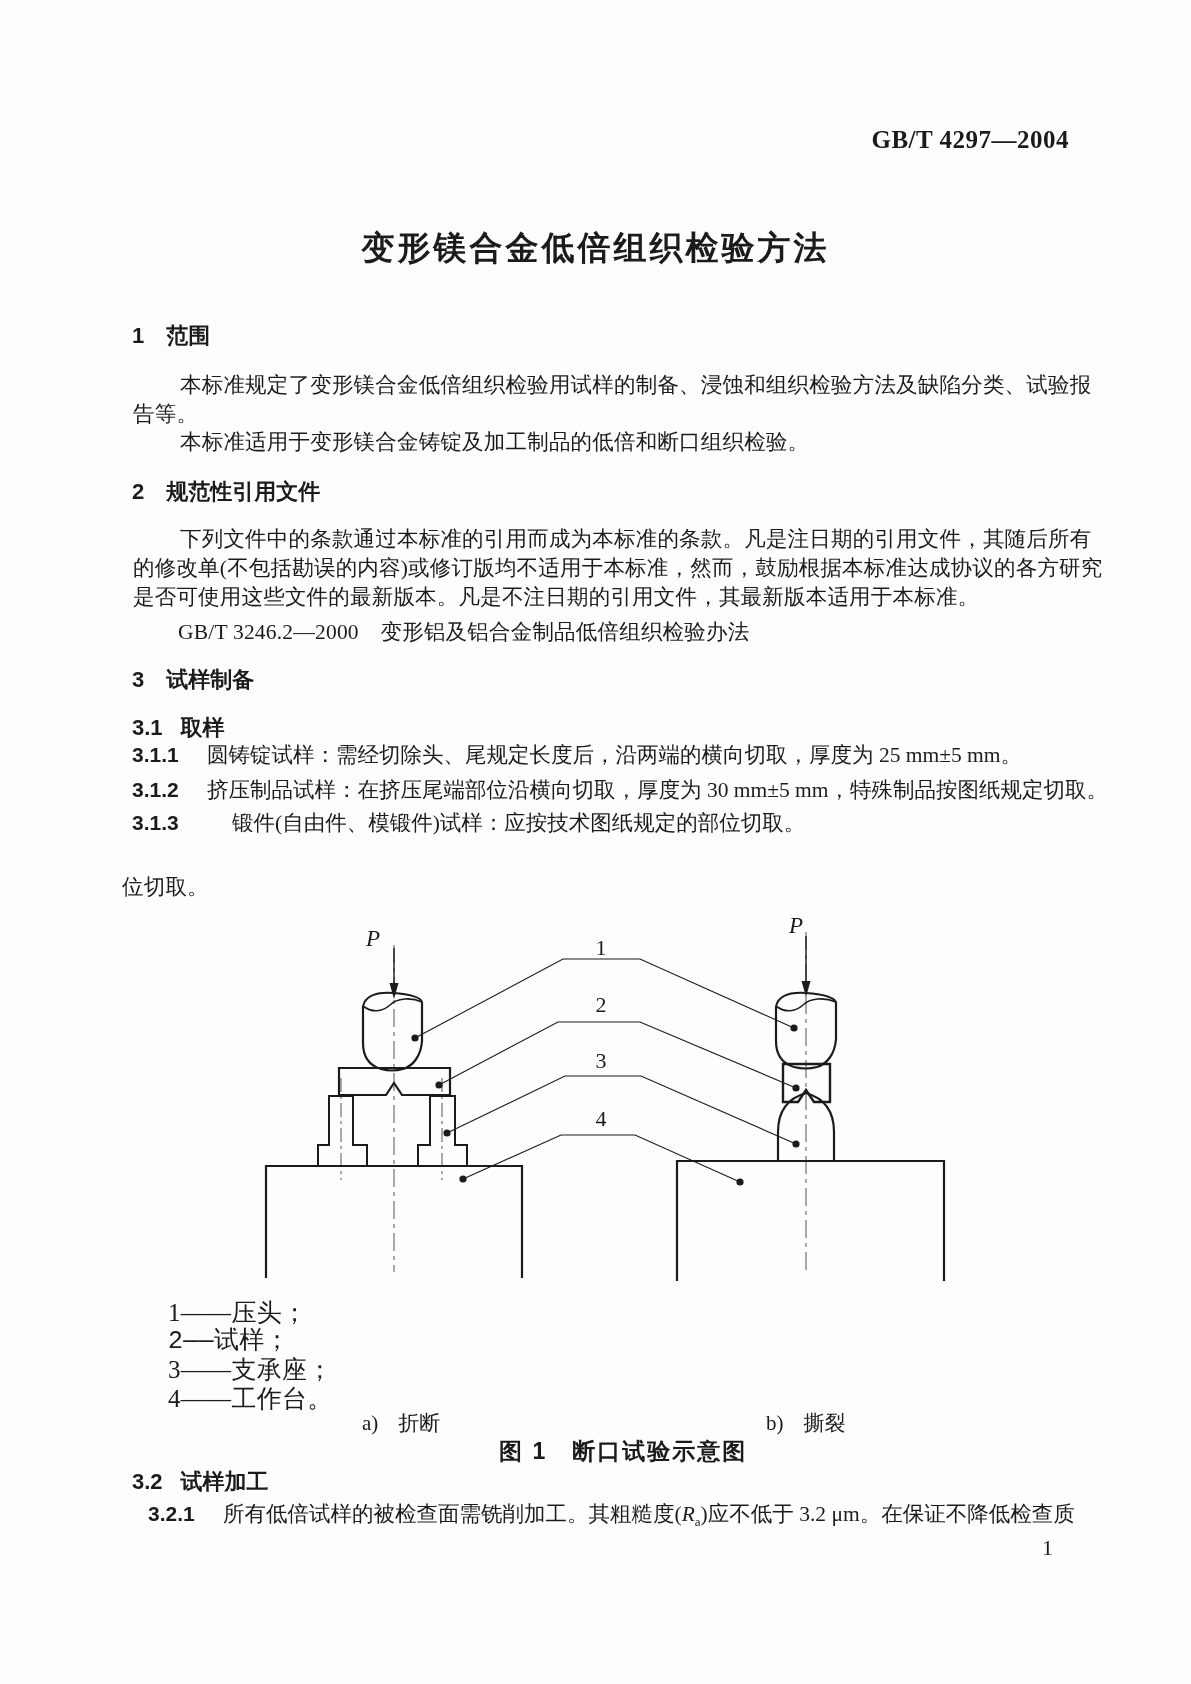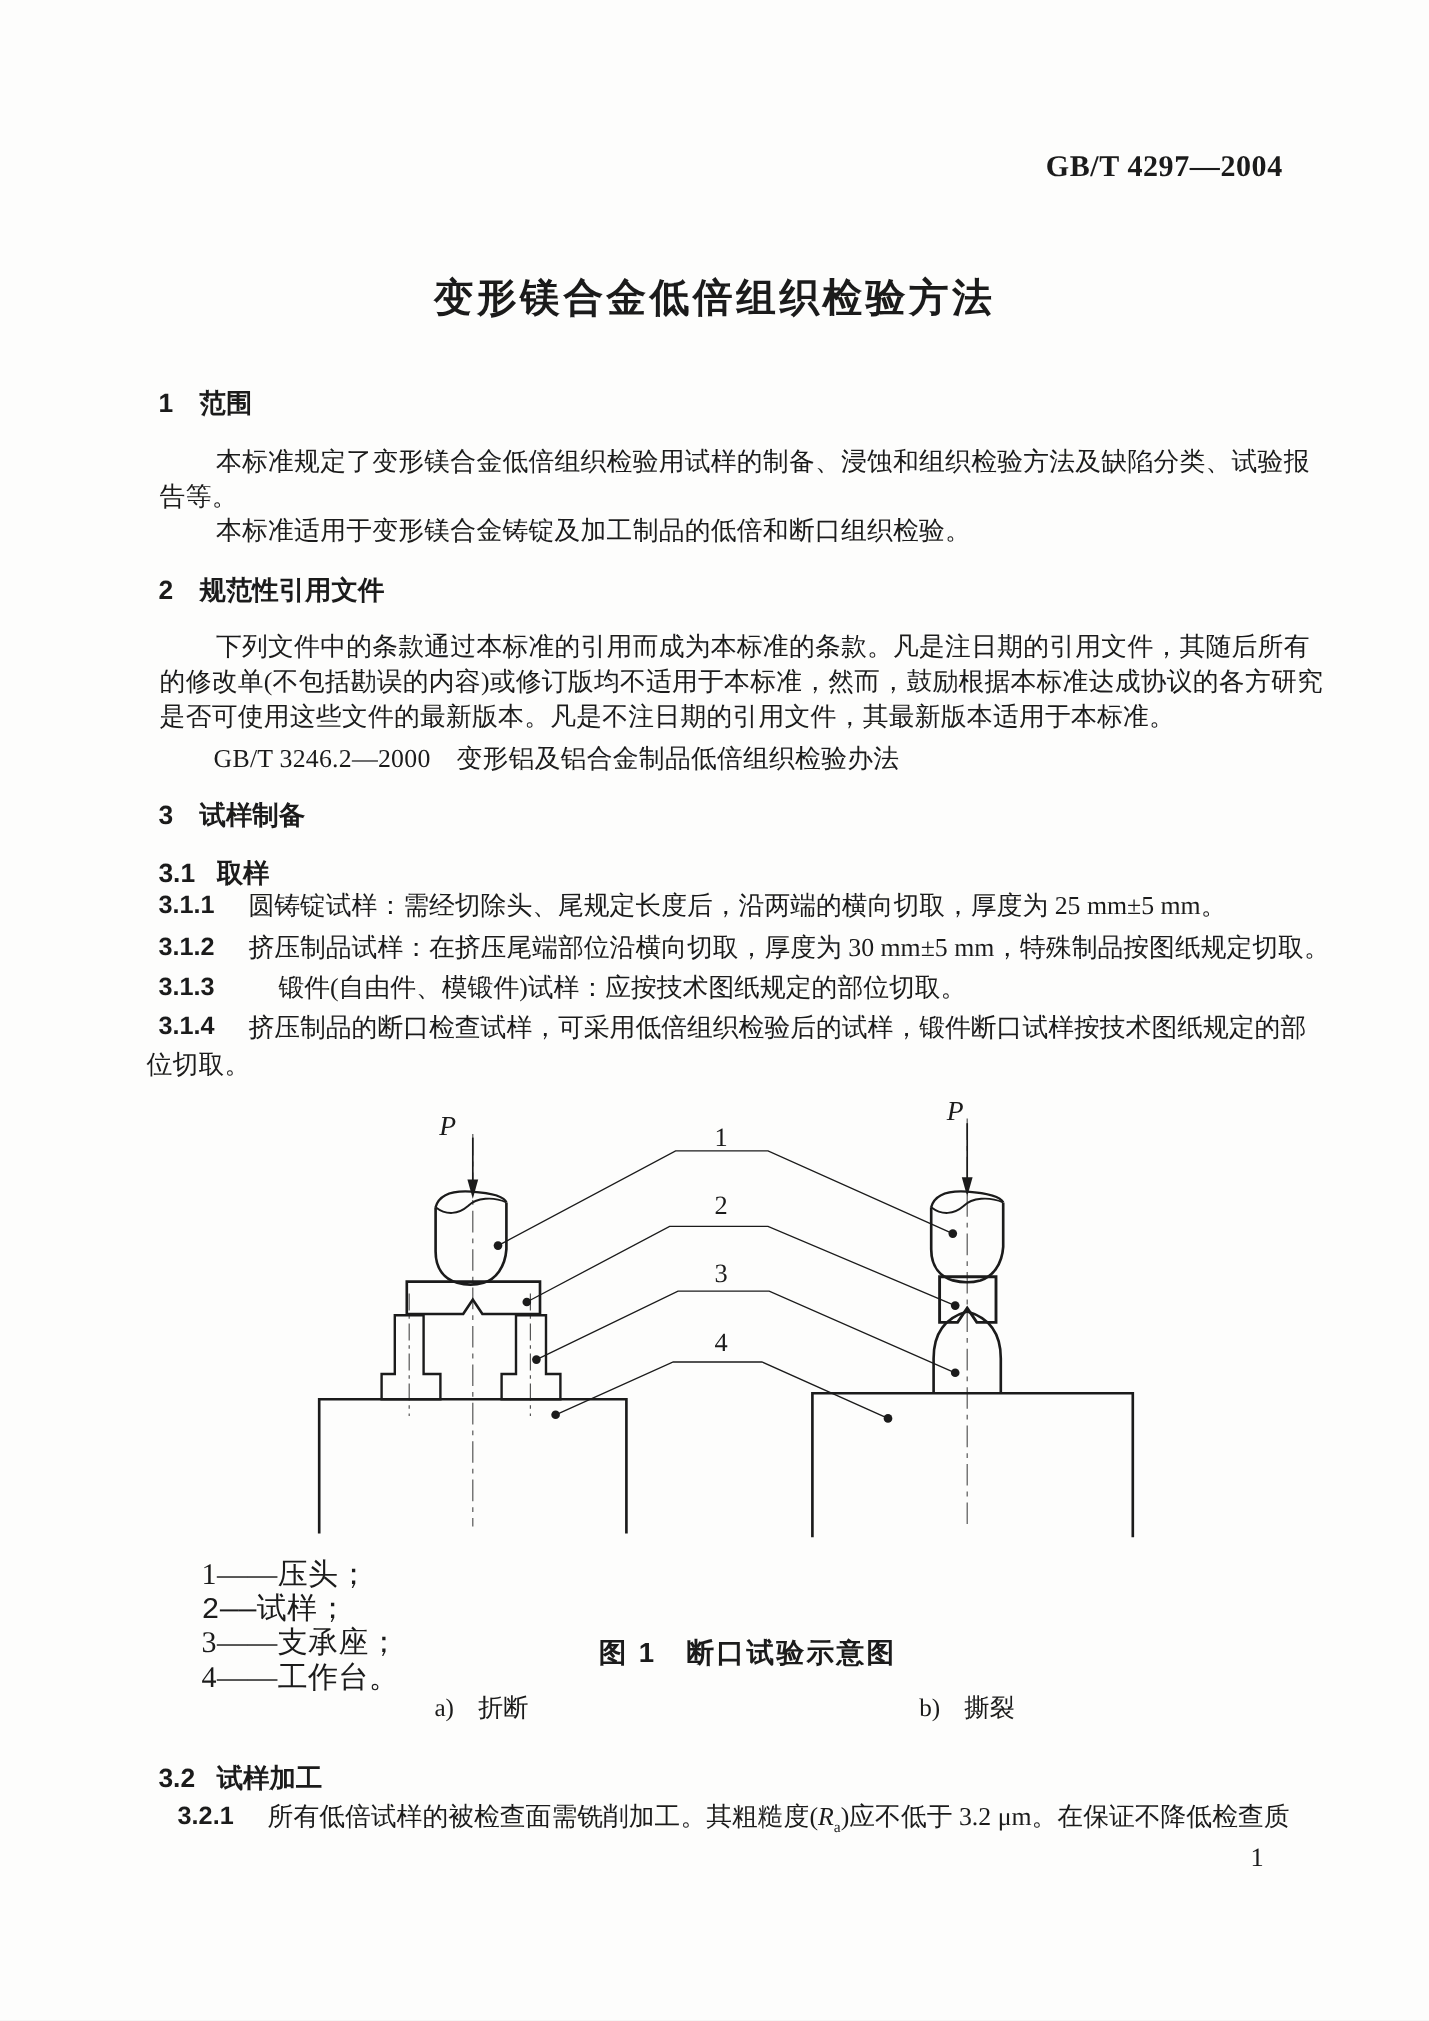--- a/index.html
+++ b/index.html
@@ -67,24 +67,20 @@
     <span class="cnum">3.1.1</span>
     <span class="serif">圆铸锭试样：需经切除头、尾规定长度后，沿两端的横向切取，厚度为 25 mm±5 mm。</span>
   </div>
   <div class="abs clause" style="top:777px;left:132px;">
     <span class="cnum">3.1.2</span>
     <span class="serif">挤压制品试样：在挤压尾端部位沿横向切取，厚度为 30 mm±5 mm，特殊制品按图纸规定切取。</span>
   </div>
   <div class="abs clause" style="top:810px;left:132px;gap:25px;">
     <span class="cnum">3.1.3</span>
     <span class="serif">锻件(自由件、模锻件)试样：应按技术图纸规定的部位切取。</span>
-  </div>
-  <div class="abs clause" style="top:843px;left:132px;">
-    <span class="cnum">3.1.4</span>
-    <span class="serif">挤压制品的断口检查试样，可采用低倍组织检验后的试样，锻件断口试样按技术图纸规定的部</span>
   </div>
   <div class="abs serif body-line" style="top:874px;left:122px;">位切取。</div>
 
   <svg class="abs" style="top:0;left:0;" width="1191" height="1684" viewBox="0 0 1191 1684">
     <g stroke="#1b1b1b" fill="none">
 
       <line x1="394" y1="945" x2="394" y2="1272" stroke-width="1" stroke="#555" stroke-dasharray="18 5 4 5"></line>
       <line x1="341" y1="1078" x2="341" y2="1180" stroke-width="1" stroke="#555" stroke-dasharray="14 4 3 4"></line>
       <line x1="442" y1="1078" x2="442" y2="1180" stroke-width="1" stroke="#555" stroke-dasharray="14 4 3 4"></line>
 
@@ -149,21 +145,21 @@
 
   <div class="abs serif cap" style="top:1410px;left:362px;">
     <span>a)</span>
     <span>折断</span>
   </div>
   <div class="abs serif cap" style="top:1410px;left:766px;">
     <span>b)</span>
     <span>撕裂</span>
   </div>
 
-  <div class="abs sans figcap" style="top:1363px;left:499px;text-align:right;">图 1　断口试验示意图</div>
+  <div class="abs sans figcap" style="top:1437px;left:499px;text-align:right;">图 1　断口试验示意图</div>
 
   <div class="abs sans h" style="top:1468px;left:132px;gap:18px;">
     <span class="hno">3.2</span>
     <span>试样加工</span>
   </div>
   <div class="abs clause" style="top:1501px;left:132px;margin-left:16px;">
     <span class="cnum">3.2.1</span>
     <span class="serif">
       <span>所有低倍试样的被检查面需铣削加工。其粗糙度(</span><i class="rvar">R</i><sub class="ra">a</sub><span>)应不低于 3.2 μm。在保证不降低检查质</span>
     </span>

